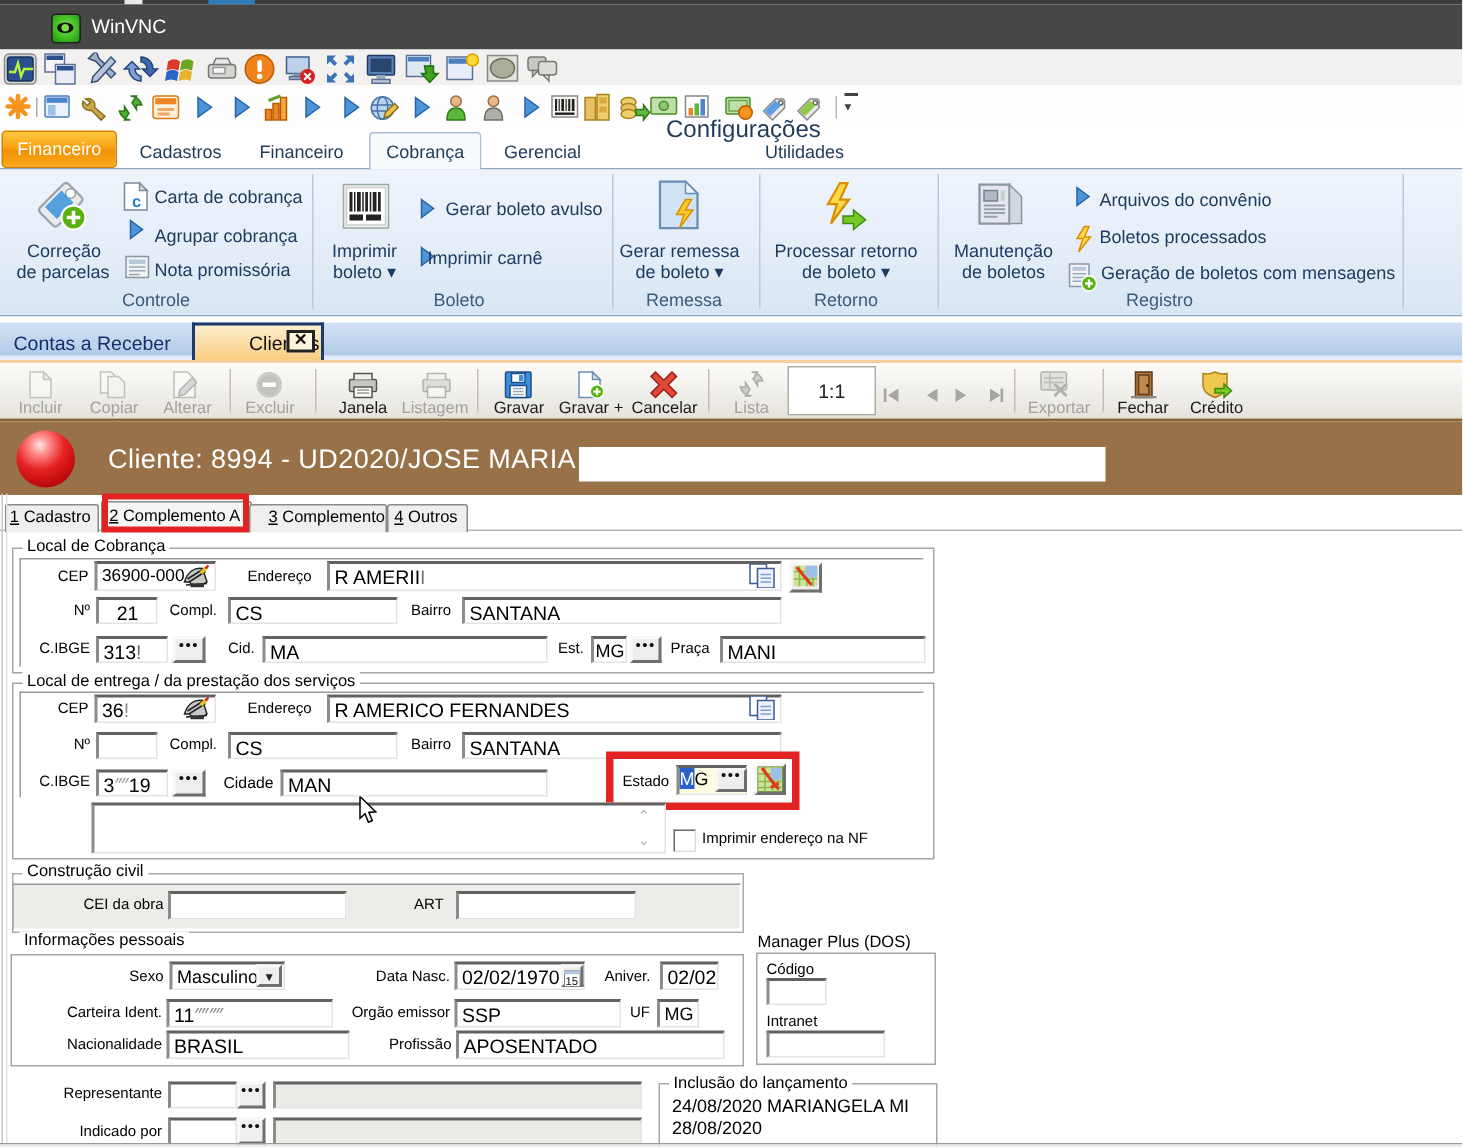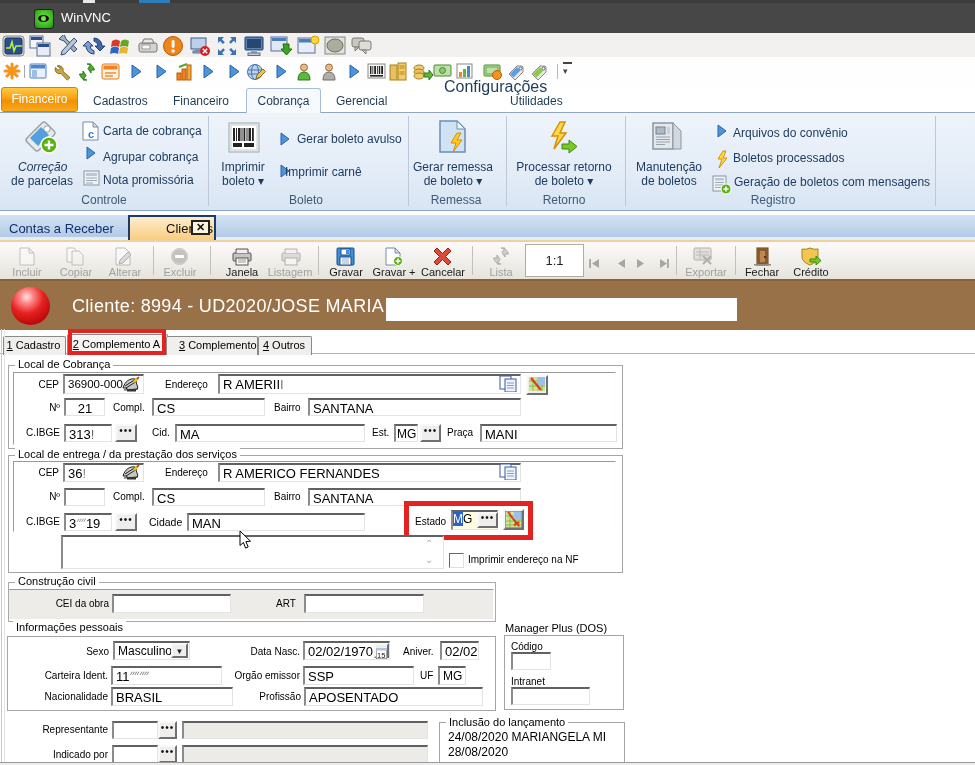--- a/index.html
+++ b/index.html
@@ -349,21 +349,21 @@
       </g>
 
       <g transform="translate(713,63)">
         <rect x="0" y="0" width="13" height="15" fill="#f0f2f4" stroke="#8a96a2"></rect>
         <rect x="2" y="2" width="9" height="2.5" fill="#b8c8d8"></rect>
         <path d="M2 6.5 l9 0 M2 9 l9 0 M2 11.5 l6 0" stroke="#9ab" stroke-width="1"></path>
         <circle cx="13" cy="13" r="5" fill="#58b210" stroke="#fff"></circle>
         <path d="M13 10.4 l0 5.2 M10.4 13 l5.2 0" stroke="#fff" stroke-width="1.6"></path>
       </g>
     </svg>
-    <div class="ribtxt" style="left:18px;top:47px;width:48px;text-align:left;font-style:italic;">Correção</div>
+    <div class="ribtxt" style="left:18px;top:47px;width:48px;text-align:left;">Correção</div>
     <div class="ribtxt" style="left:8px;top:61px;width:68px;text-align:center;">de parcelas</div>
     <div class="ribtxt" style="left:103px;top:11px;">Carta de cobrança</div>
     <div class="ribtxt" style="left:103px;top:37px;">Agrupar cobrança</div>
     <div class="ribtxt" style="left:103px;top:60px;">Nota promissória</div>
     <div class="ribcap" style="left:80px;top:80px;width:48px;">Controle</div>
     <div class="ribtxt" style="left:219px;top:47px;width:48px;text-align:center;">Imprimir</div>
     <div class="ribtxt" style="left:213px;top:61px;width:60px;text-align:center;">boleto ▾</div>
     <div class="ribtxt" style="left:297px;top:19px;">Gerar boleto avulso</div>
     <div class="ribtxt" style="left:285px;top:52px;">Imprimir carnê</div>
     <div class="ribcap" style="left:288px;top:80px;width:36px;">Boleto</div>

